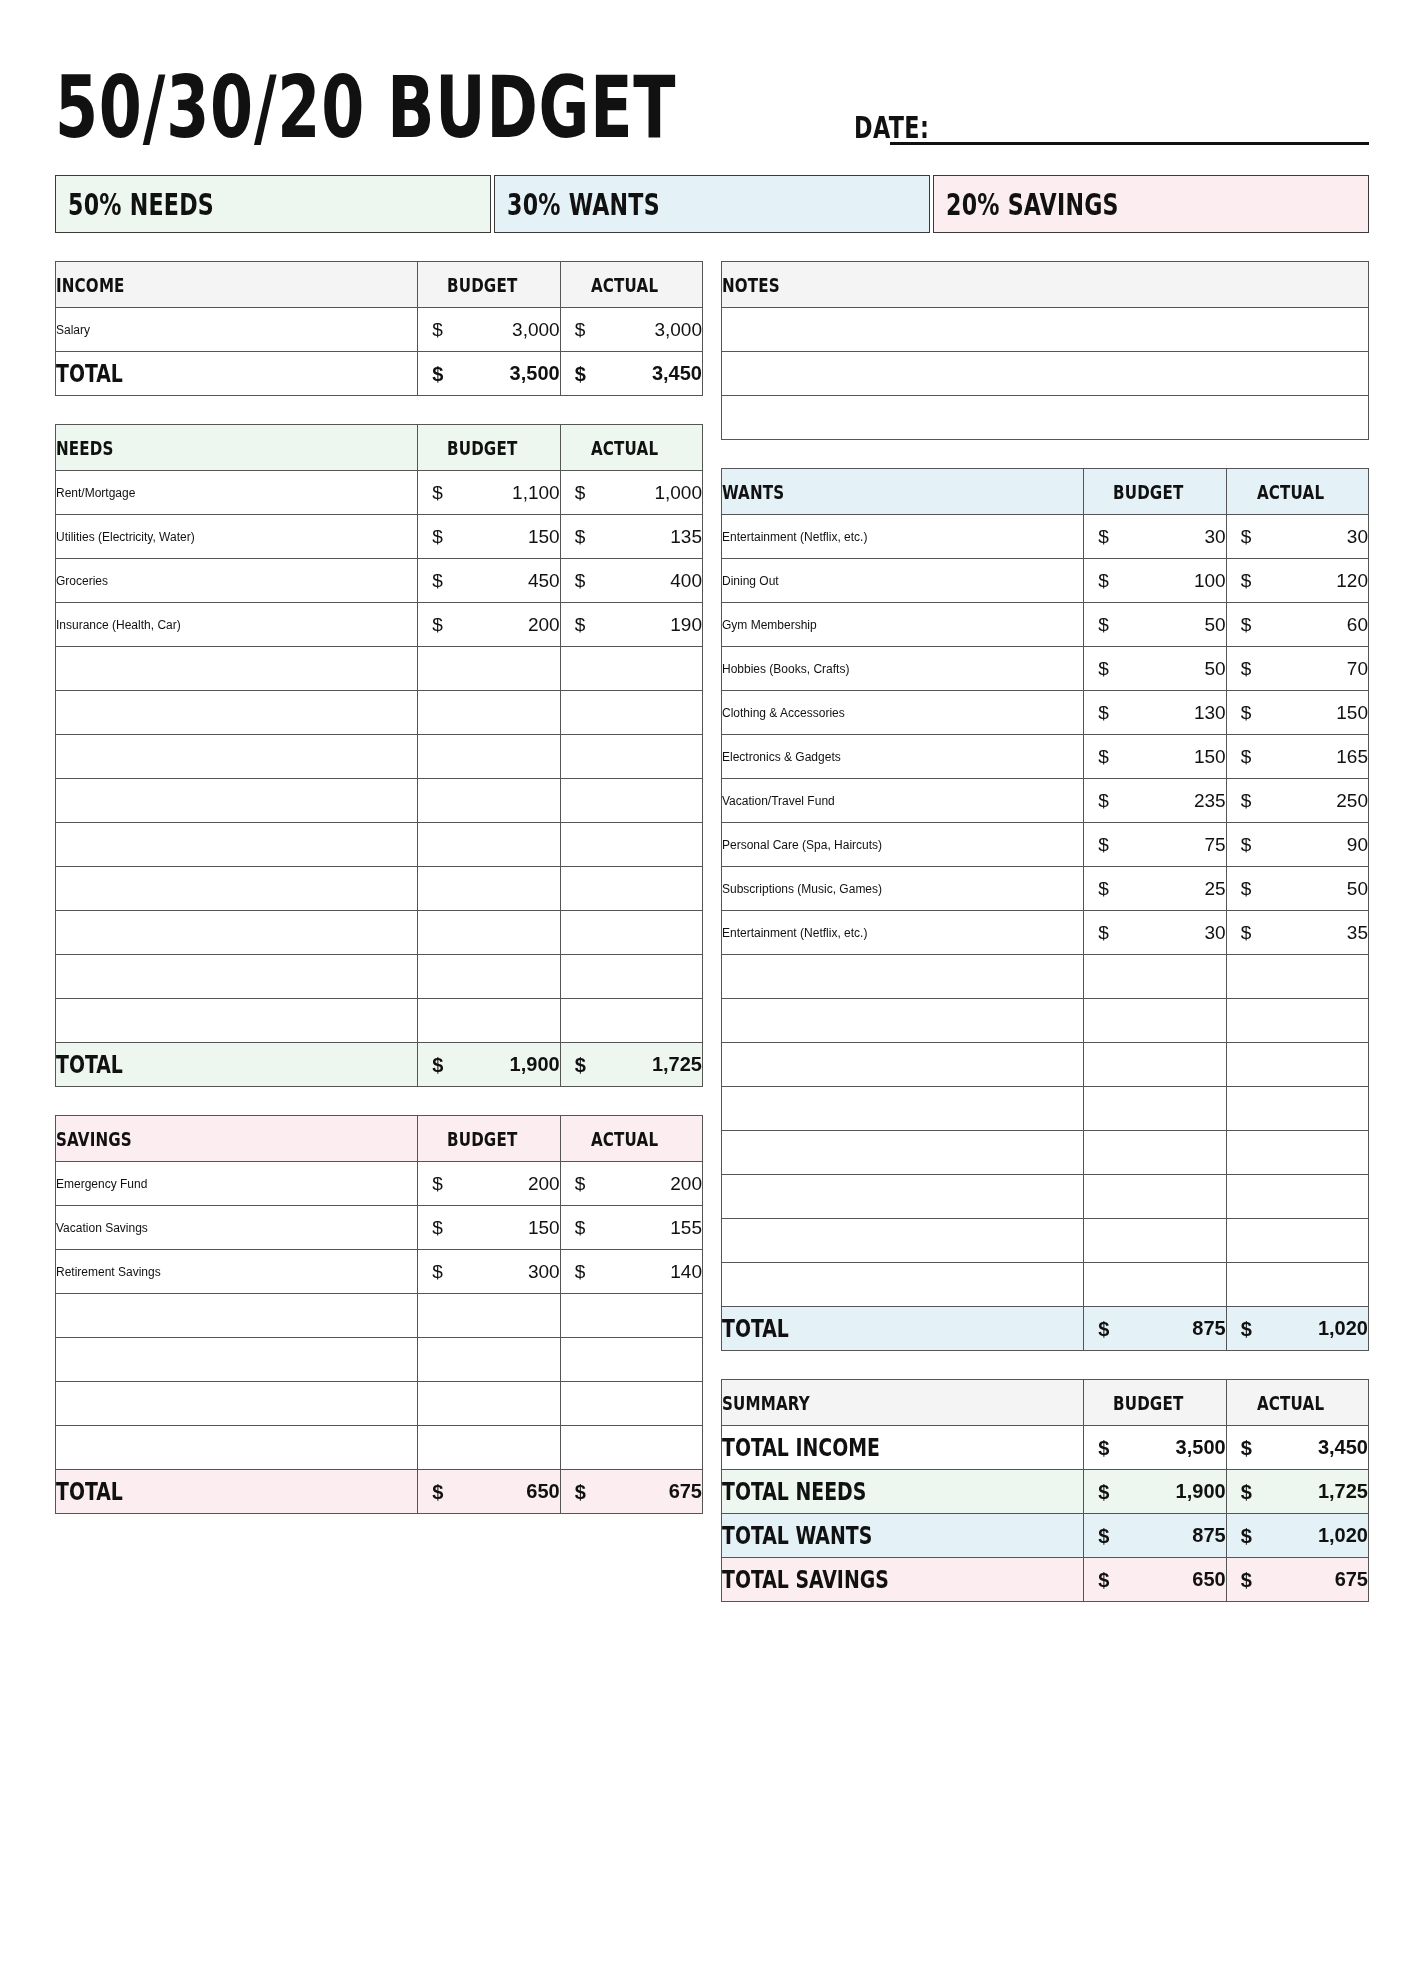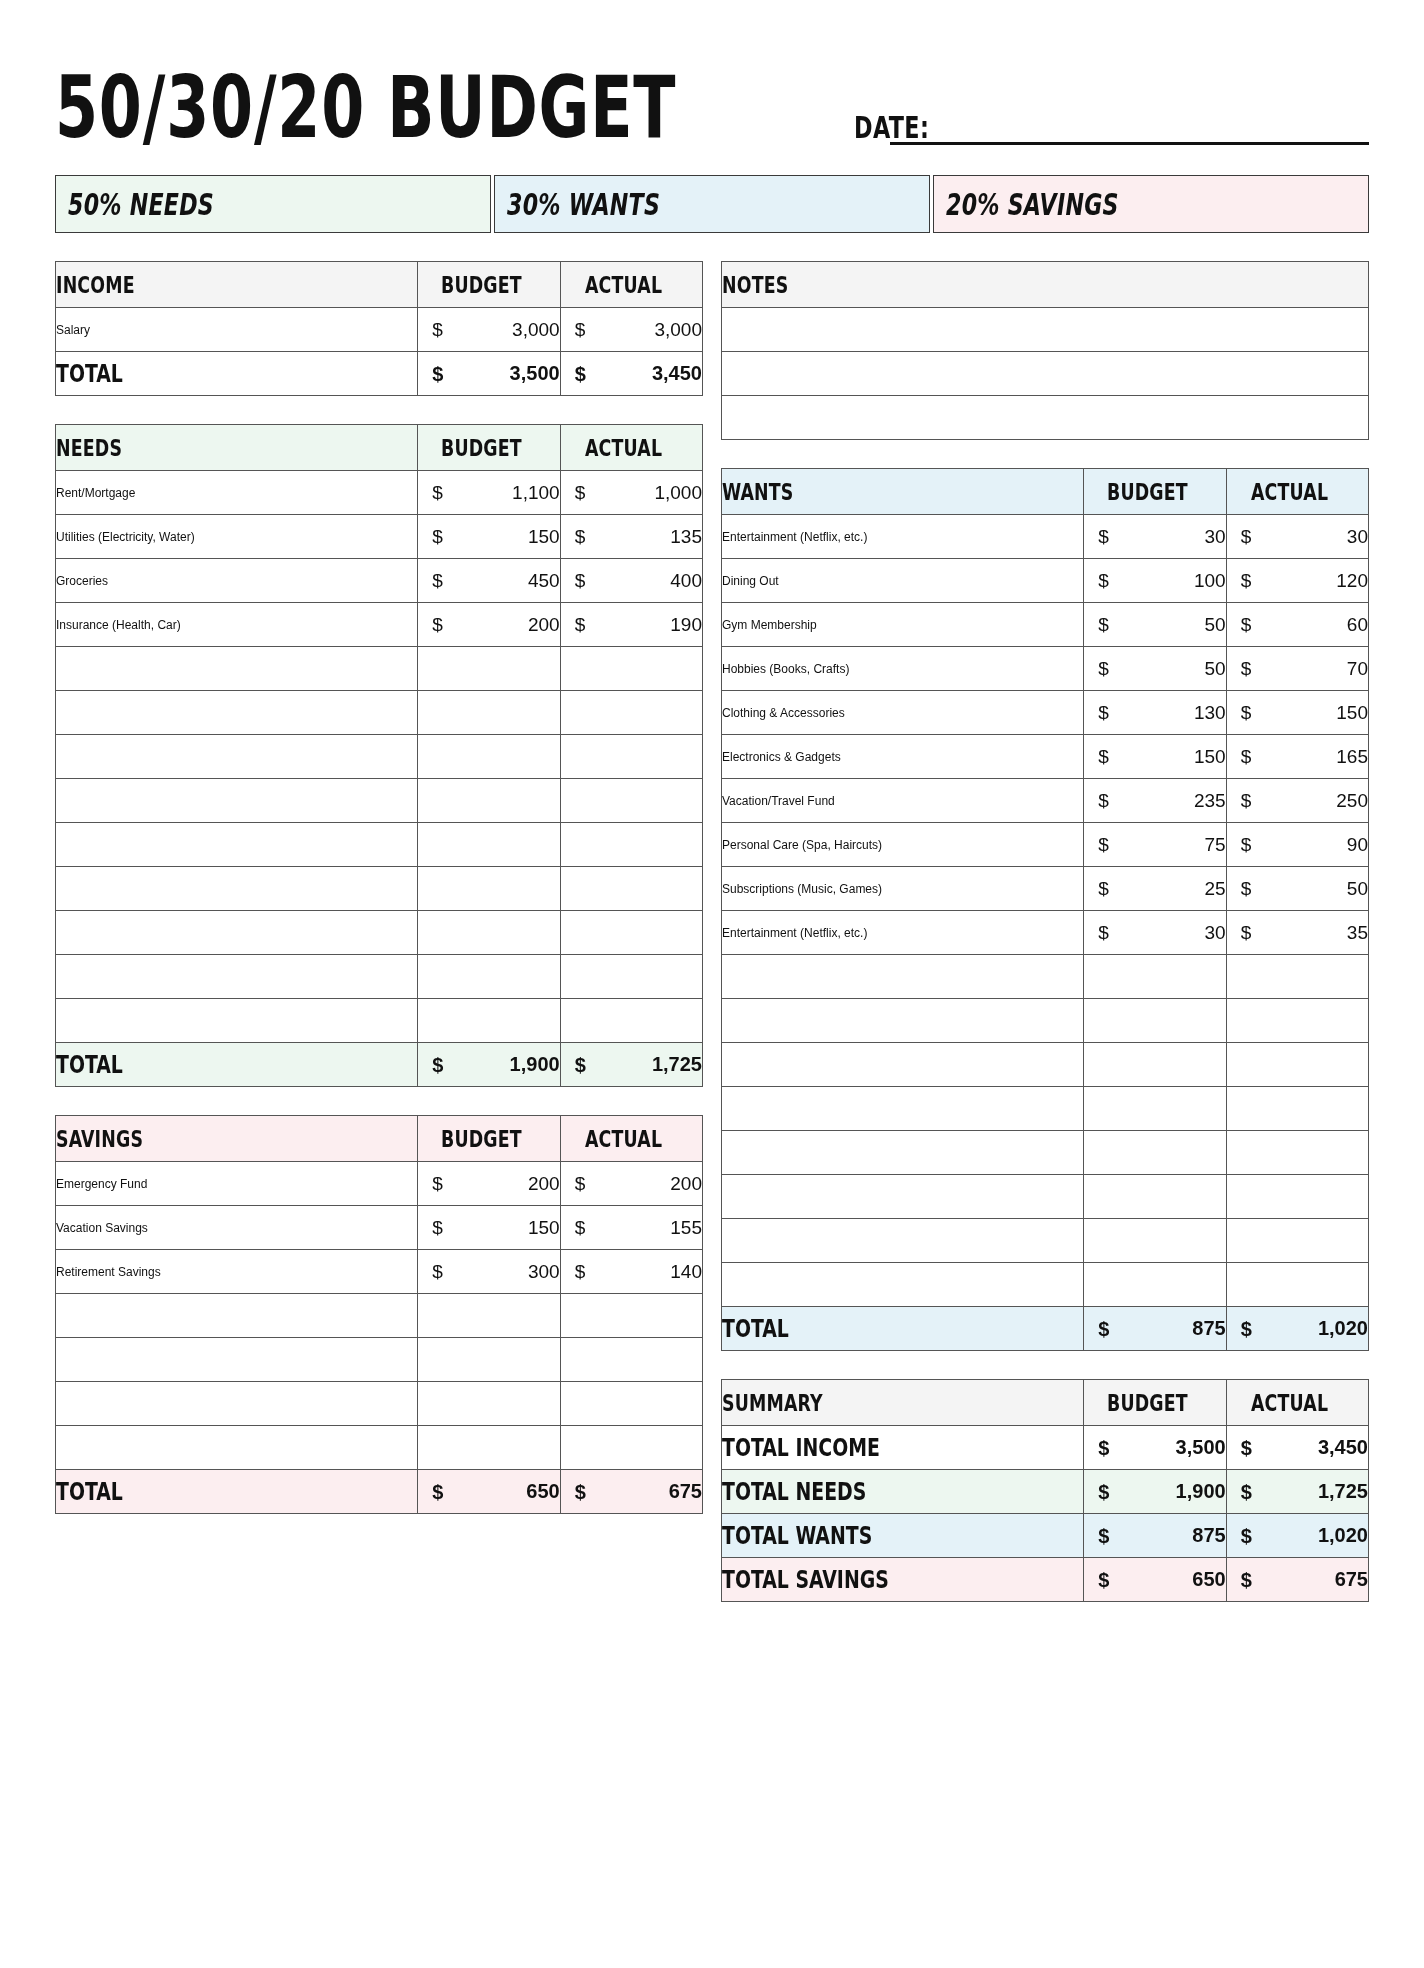--- a/index.html
+++ b/index.html
@@ -21,21 +21,21 @@
   }
   .date-wrap { margin-left: 22px; flex: 1; display: flex; align-items: flex-end; padding-bottom: 4px; }
   .date-label {
     font-family: "DejaVu Sans Condensed", "Liberation Sans Narrow", "Liberation Sans", sans-serif;
     font-size: 31px; font-weight: 600; letter-spacing: 0.5px; color: #111;
     transform: scaleX(0.80); transform-origin: left bottom; white-space: nowrap;
   }
   .date-line { flex: 1; border-bottom: 3px solid #111; margin-left: -58px; height: 34px; }
 
   
-  .cat-row { display: flex; gap: 3px; margin-top: 26px; font-style: italic; }
+  .cat-row { display: flex; gap: 3px; margin-top: 26px; }
   .cat-box {
     flex: 1; height: 58px; border: 1.6px solid #3a3a3a;
     display: flex; align-items: center; padding-left: 12px;
   }
   .cat-box span {
     font-family: "DejaVu Sans Condensed", "Liberation Sans Narrow", "Liberation Sans", sans-serif;
     font-size: 30px; font-weight: 600; letter-spacing: 0.3px; color: #111;
     transform: scaleX(0.82); transform-origin: left center; white-space: nowrap;
   }
 
@@ -50,21 +50,21 @@
   }
   table.t td, table.t th { border: 1px solid #555; padding: 0; height: 44px; vertical-align: middle; }
   table.t thead th { height: 46px; }
 
   .c-name { width: 56%; }
   .c-bud  { width: 22%; }
   .c-act  { width: 22%; }
 
   .hd {
     font-family: "DejaVu Sans Condensed", "Liberation Sans Narrow", "Liberation Sans", sans-serif;
-    font-size: 23px; font-weight: 700; letter-spacing: 0.2px; color: #111;
+    font-size: 20px; font-weight: 700; letter-spacing: 0.2px; color: #111;
     text-align: left; padding-left: 10px; background: #f4f4f4; text-decoration: underline;
   }
   .hd.ctr { text-align: center; padding-left: 0; }
   .hd.ctr .sq { display: inline-block; transform: scaleX(0.84); }
   .hd .sq { display: inline-block; transform: scaleX(0.84); transform-origin: left center; }
 
   .item { font-size: 12px; color: #111; padding-left: 10px; text-align: left; }
 
   .amt { position: relative; font-size: 19px; color: #111; padding: 0 12px 0 14px; text-align: right; }
   .amt .cur { position: absolute; left: 14px; top: 50%; transform: translateY(-50%); }

